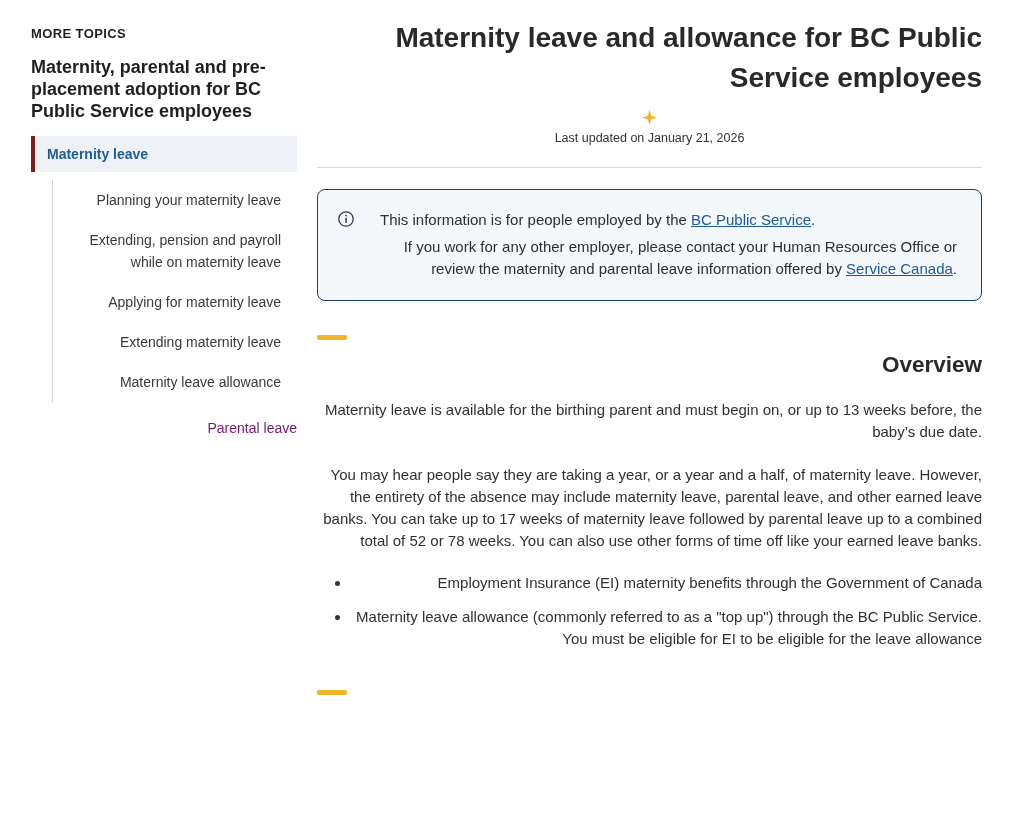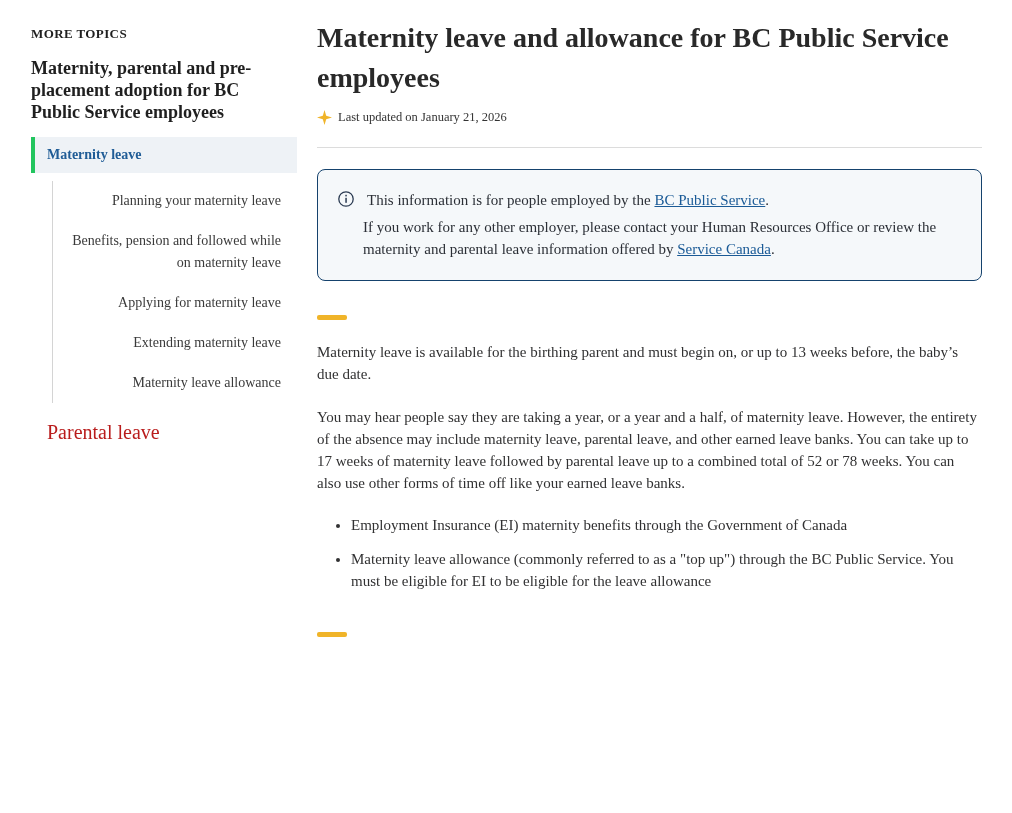--- a/index.html
+++ b/index.html
@@ -3,21 +3,21 @@
 <meta charset="utf-8">
 <style>
   * { margin: 0; padding: 0; box-sizing: border-box; }
   html, body {
     width: 1012px; height: 813px;
     background: #ffffff;
     font-family: "Liberation Sans", "DejaVu Sans", sans-serif;
     color: #313132;
     overflow: hidden;
   }
-  .page { display: flex; width: 1012px; height: 608px; font-family: Liberation Serif, serif; }
+  .page { display: flex; width: 1012px; height: 608px; }
 
   
   .sidebar {
     width: 297px; flex: 0 0 297px;
     padding: 26px 0 0 31px;
   }
   .sidebar-heading {
     font-size: 13px; font-weight: 700; letter-spacing: 0.4px;
     color: #1f1f1f;
   }
@@ -25,21 +25,21 @@
     margin-top: 15px;
     font-size: 18px; font-weight: 700; line-height: 22px;
     color: #1f1f1f;
     padding-right: 20px;
   }
   .nav-active {
     display: block;
     margin-top: 14px;
     width: 266px;
     background: #eef2f6;
-    border-left: 4px solid #22c55e;
+    border-left: 4px solid #7f1d1d;
     padding: 10px 10px 10px 12px;
     font-size: 14px; font-weight: 700;
     color: #1f5c96;
     text-decoration: none;
     cursor: pointer;
   }
   .subnav {
     list-style: none;
     margin: 8px 0 8px 21px;
     border-left: 1px solid #d4d4d4;
@@ -48,53 +48,55 @@
   }
   .subnav li { padding: 9px 0; }
   .subnav a {
     font-size: 14px; line-height: 22px;
     color: #3a3a3a; text-decoration: none; cursor: pointer;
     display: inline-block; padding-right: 16px;
   }
   .toplink {
     display: block;
     padding: 10px 0 10px 16px;
-    font-size: 20px; color: #b91c1c;
-    text-decoration: none; cursor: pointer;
+    font-size: 14px; color: #701a75;
+    text-decoration: none; cursor: pointer; text-align: right;
   }
 
   
   .main {
     width: 665px; flex: 0 0 665px;
     margin-left: 20px;
     padding-top: 18px;
+    text-align: right;
   }
   .page-title {
     font-size: 28px; font-weight: 700; line-height: 40px;
     color: #292929;
   }
   .updated-row {
     display: flex; align-items: center; gap: 6px;
     margin-top: 12px;
+    flex-direction: column;
   }
   .updated-row svg { display: block; }
   .updated-text { font-size: 12.5px; color: #333333; }
   .divider {
     border: 0; border-top: 1px solid #dcdcdc;
     margin-top: 22px;
   }
 
   .info-box {
     margin-top: 21px;
     border: 1.5px solid #15426d;
     border-radius: 8px;
     background: #f5f8fa;
     padding: 19px 24px 20px 20px;
   }
-  .info-line { display: flex; gap: 13px; font-size: 15px; line-height: 22px; color: #2b2f36; }
+  .info-line { display: flex; gap: 26px; font-size: 15px; line-height: 22px; color: #2b2f36; }
   .info-line .icol { flex: 0 0 16px; padding-top: 2px; }
   .info-box .second { margin-top: 3px; padding-left: 25px; }
   a.inline-link { color: #1a5a96; text-decoration: underline; cursor: pointer; }
 
   .body-p { font-size: 15px; line-height: 22px; color: #313132; margin-top: 21px; }
 
   .accent-bar {
     width: 30px; height: 5px; border-radius: 2px;
     background: #f0b429;
     margin-top: 34px;
@@ -112,21 +114,21 @@
 <div class="page">
 
   <nav class="sidebar">
     <div class="sidebar-heading">MORE TOPICS</div>
     <div class="sidebar-title">Maternity, parental and pre-placement adoption for BC Public Service employees</div>
 
     <a class="nav-active">Maternity leave</a>
 
     <ul class="subnav">
       <li><a>Planning your maternity leave</a></li>
-      <li><a>Benefits, pension and followed while on maternity leave</a></li>
+      <li><a>Extending, pension and payroll while on maternity leave</a></li>
       <li><a>Applying for maternity leave</a></li>
       <li><a>Extending maternity leave</a></li>
       <li><a>Maternity leave allowance</a></li>
     </ul>
 
     <a class="toplink">Parental leave</a>
   </nav>
 
   <main class="main">
 
@@ -154,20 +156,21 @@
         </span>
         <span><span>This information is for people employed by the </span><a class="inline-link">BC Public Service</a><span>.</span></span>
       </div>
       <div class="info-line second">
         <span><span>If you work for any other employer, please contact your Human Resources Office or review the maternity and parental leave information offered by </span><a class="inline-link">Service Canada</a><span>.</span></span>
       </div>
     </div>
 
 
     <div class="accent-bar"></div>
+    <h2 class="section-heading">Overview</h2>
 
     <p class="body-p">Maternity leave is available for the birthing parent and must begin on, or up to 13 weeks before, the baby’s due date.</p>
     <p class="body-p">You may hear people say they are taking a year, or a year and a half, of maternity leave. However, the entirety of the absence may include maternity leave, parental leave, and other earned leave banks. You can take up to 17 weeks of maternity leave followed by parental leave up to a combined total of 52 or 78 weeks. You can also use other forms of time off like your earned leave banks.</p>
 
     <ul class="bullets">
       <li>Employment Insurance (EI) maternity benefits through the Government of Canada</li>
       <li>Maternity leave allowance (commonly referred to as a "top up") through the BC Public Service. You must be eligible for EI to be eligible for the leave allowance</li>
     </ul>
 
     <div class="accent-bar"></div>

